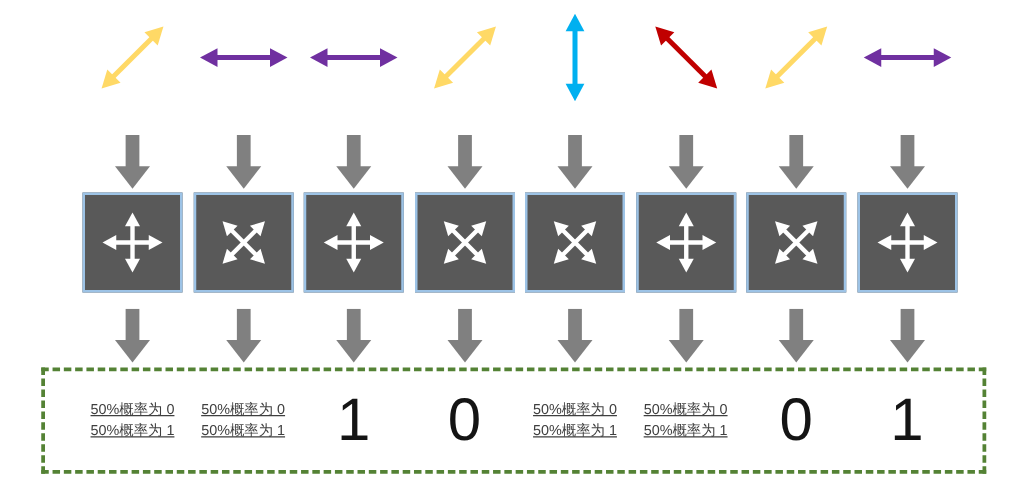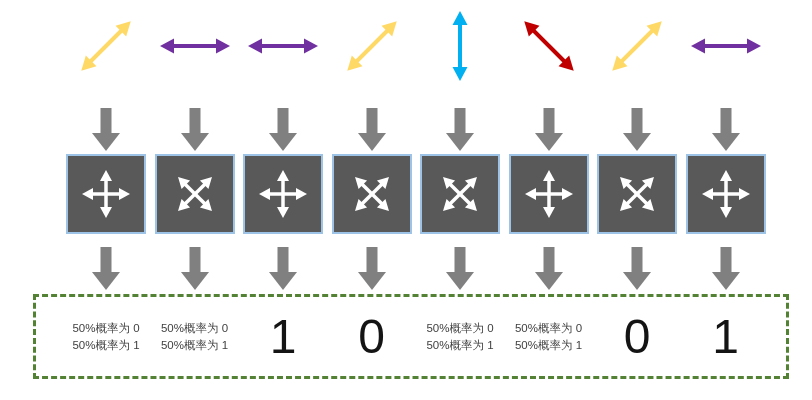--- a/index.html
+++ b/index.html
@@ -8,21 +8,21 @@
   .grid8 { display:grid; grid-template-columns:repeat(8,80px); column-gap:8.5px; margin-left:66px; }
   .cell { display:flex; align-items:center; justify-content:center; }
   .photon-row { height:92px; }
   .flow-row-top { height:48px; margin-top:14px; }
   .basis-row { height:80px; }
   .basis-cell { width:80px; height:80px; background:#595959; border:2px solid #9DC3E6; box-sizing:border-box; }
   .flow-row-bottom { height:46px; margin-top:12px; }
   .result-frame { margin-left:33px; margin-top:2px; width:756px; height:85px;
                   border:3px dashed #548235; box-sizing:border-box; display:flex; align-items:center; }
   .result-grid { display:grid; grid-template-columns:repeat(8,80px); column-gap:8.5px; margin-left:30px; }
-  .prob-text { font-size:11.5px; color:#3F3F3F; line-height:1.4; text-align:left; white-space:nowrap; }
+  .prob-text { font-size:11.5px; color:#3F3F3F; line-height:1.4; text-align:left; white-space:nowrap;text-decoration:underline; }
   .bit { font-size:48px; color:#141414; line-height:1; }
 </style>
 </head>
 <body>
 
 <div class="diagram">
   <div class="grid8 photon-row">
       <div class="cell">
         <svg width="76" height="76" viewBox="0 0 76 76">
           <g transform="rotate(-45 38 38)">

